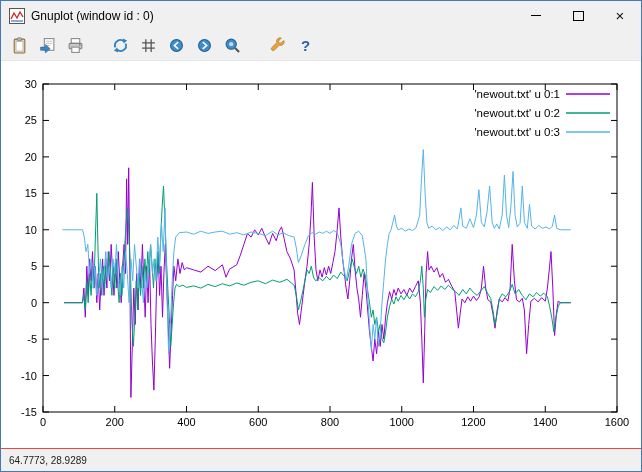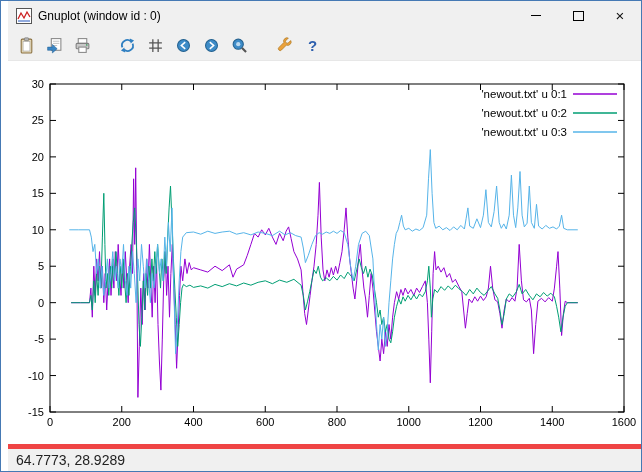--- a/index.html
+++ b/index.html
@@ -1,38 +1,38 @@
 <!DOCTYPE html>
 <html><head>
 <meta charset="utf-8">
 <style>
   html,body{margin:0;padding:0;}
   body{width:642px;height:472px;font-family:"Liberation Sans","DejaVu Sans",sans-serif;}
   .window{box-sizing:border-box;width:642px;height:472px;border:1px solid #4579b4;
-          display:flex;flex-direction:column;background:#fff;overflow:hidden;padding-left:7px;}
+          display:flex;flex-direction:column;background:#fff;overflow:hidden;}
   .titlebar{height:29px;background:#f0f0f0;display:flex;align-items:center;flex:0 0 auto;}
   .app-icon{width:16px;height:16px;margin:0 6px 0 8px;flex:0 0 auto;}
   .title-text{font-size:12px;color:#000;flex:1;white-space:nowrap;}
   .win-controls{display:flex;height:100%;}
   .win-btn{width:42px;height:100%;display:flex;align-items:center;justify-content:center;color:#111;}
   .ctl-min-bar{width:10px;height:1px;background:#000;}
   .ctl-max-box{width:9px;height:8px;border:1px solid #000;}
   .ctl-close{font-size:15px;line-height:1;}
   .toolbar{height:30px;background:#f0f0f0;display:flex;align-items:center;
            padding-left:6px;gap:3px;flex:0 0 auto;border-bottom:1px solid #e7e7e7;}
   .tb-btn{width:25px;height:24px;display:flex;align-items:center;justify-content:center;}
   .tb-gap{width:14px;flex:0 0 auto;}
   .help-glyph{font-size:15px;font-weight:bold;color:#2d5fae;}
   .plot-area{flex:1;position:relative;background:#fff;}
   #plot{position:absolute;left:0;top:0;}
   #plot text{font-family:"Liberation Sans","DejaVu Sans",sans-serif;fill:#000;}
   #plot text.tick{font-size:11px;}
   #plot text.legend{font-size:11.5px;}
-  .statusbar{height:22px;background:#f0f0f0;border-top:5px solid #ef4444;display:flex;
-             align-items:center;padding-left:8px;font-size:14px;color:#222;flex:0 0 auto;}
+  .statusbar{height:22px;background:#f0f0f0;border-top:1px solid #ef4444;display:flex;
+             align-items:center;padding-left:8px;font-size:10px;color:#222;flex:0 0 auto;}
 </style>
 </head>
 <body>
 
 <div class="window">
 
   <div class="titlebar">
     <svg class="app-icon" viewBox="0 0 16 16">
       <rect x="0.5" y="0.5" width="15" height="15" fill="#ffffff" stroke="#555"></rect>
       <polyline points="2,11 5,5 8,10 11,4 14,9" fill="none" stroke="#cc2222" stroke-width="1.3"></polyline>

